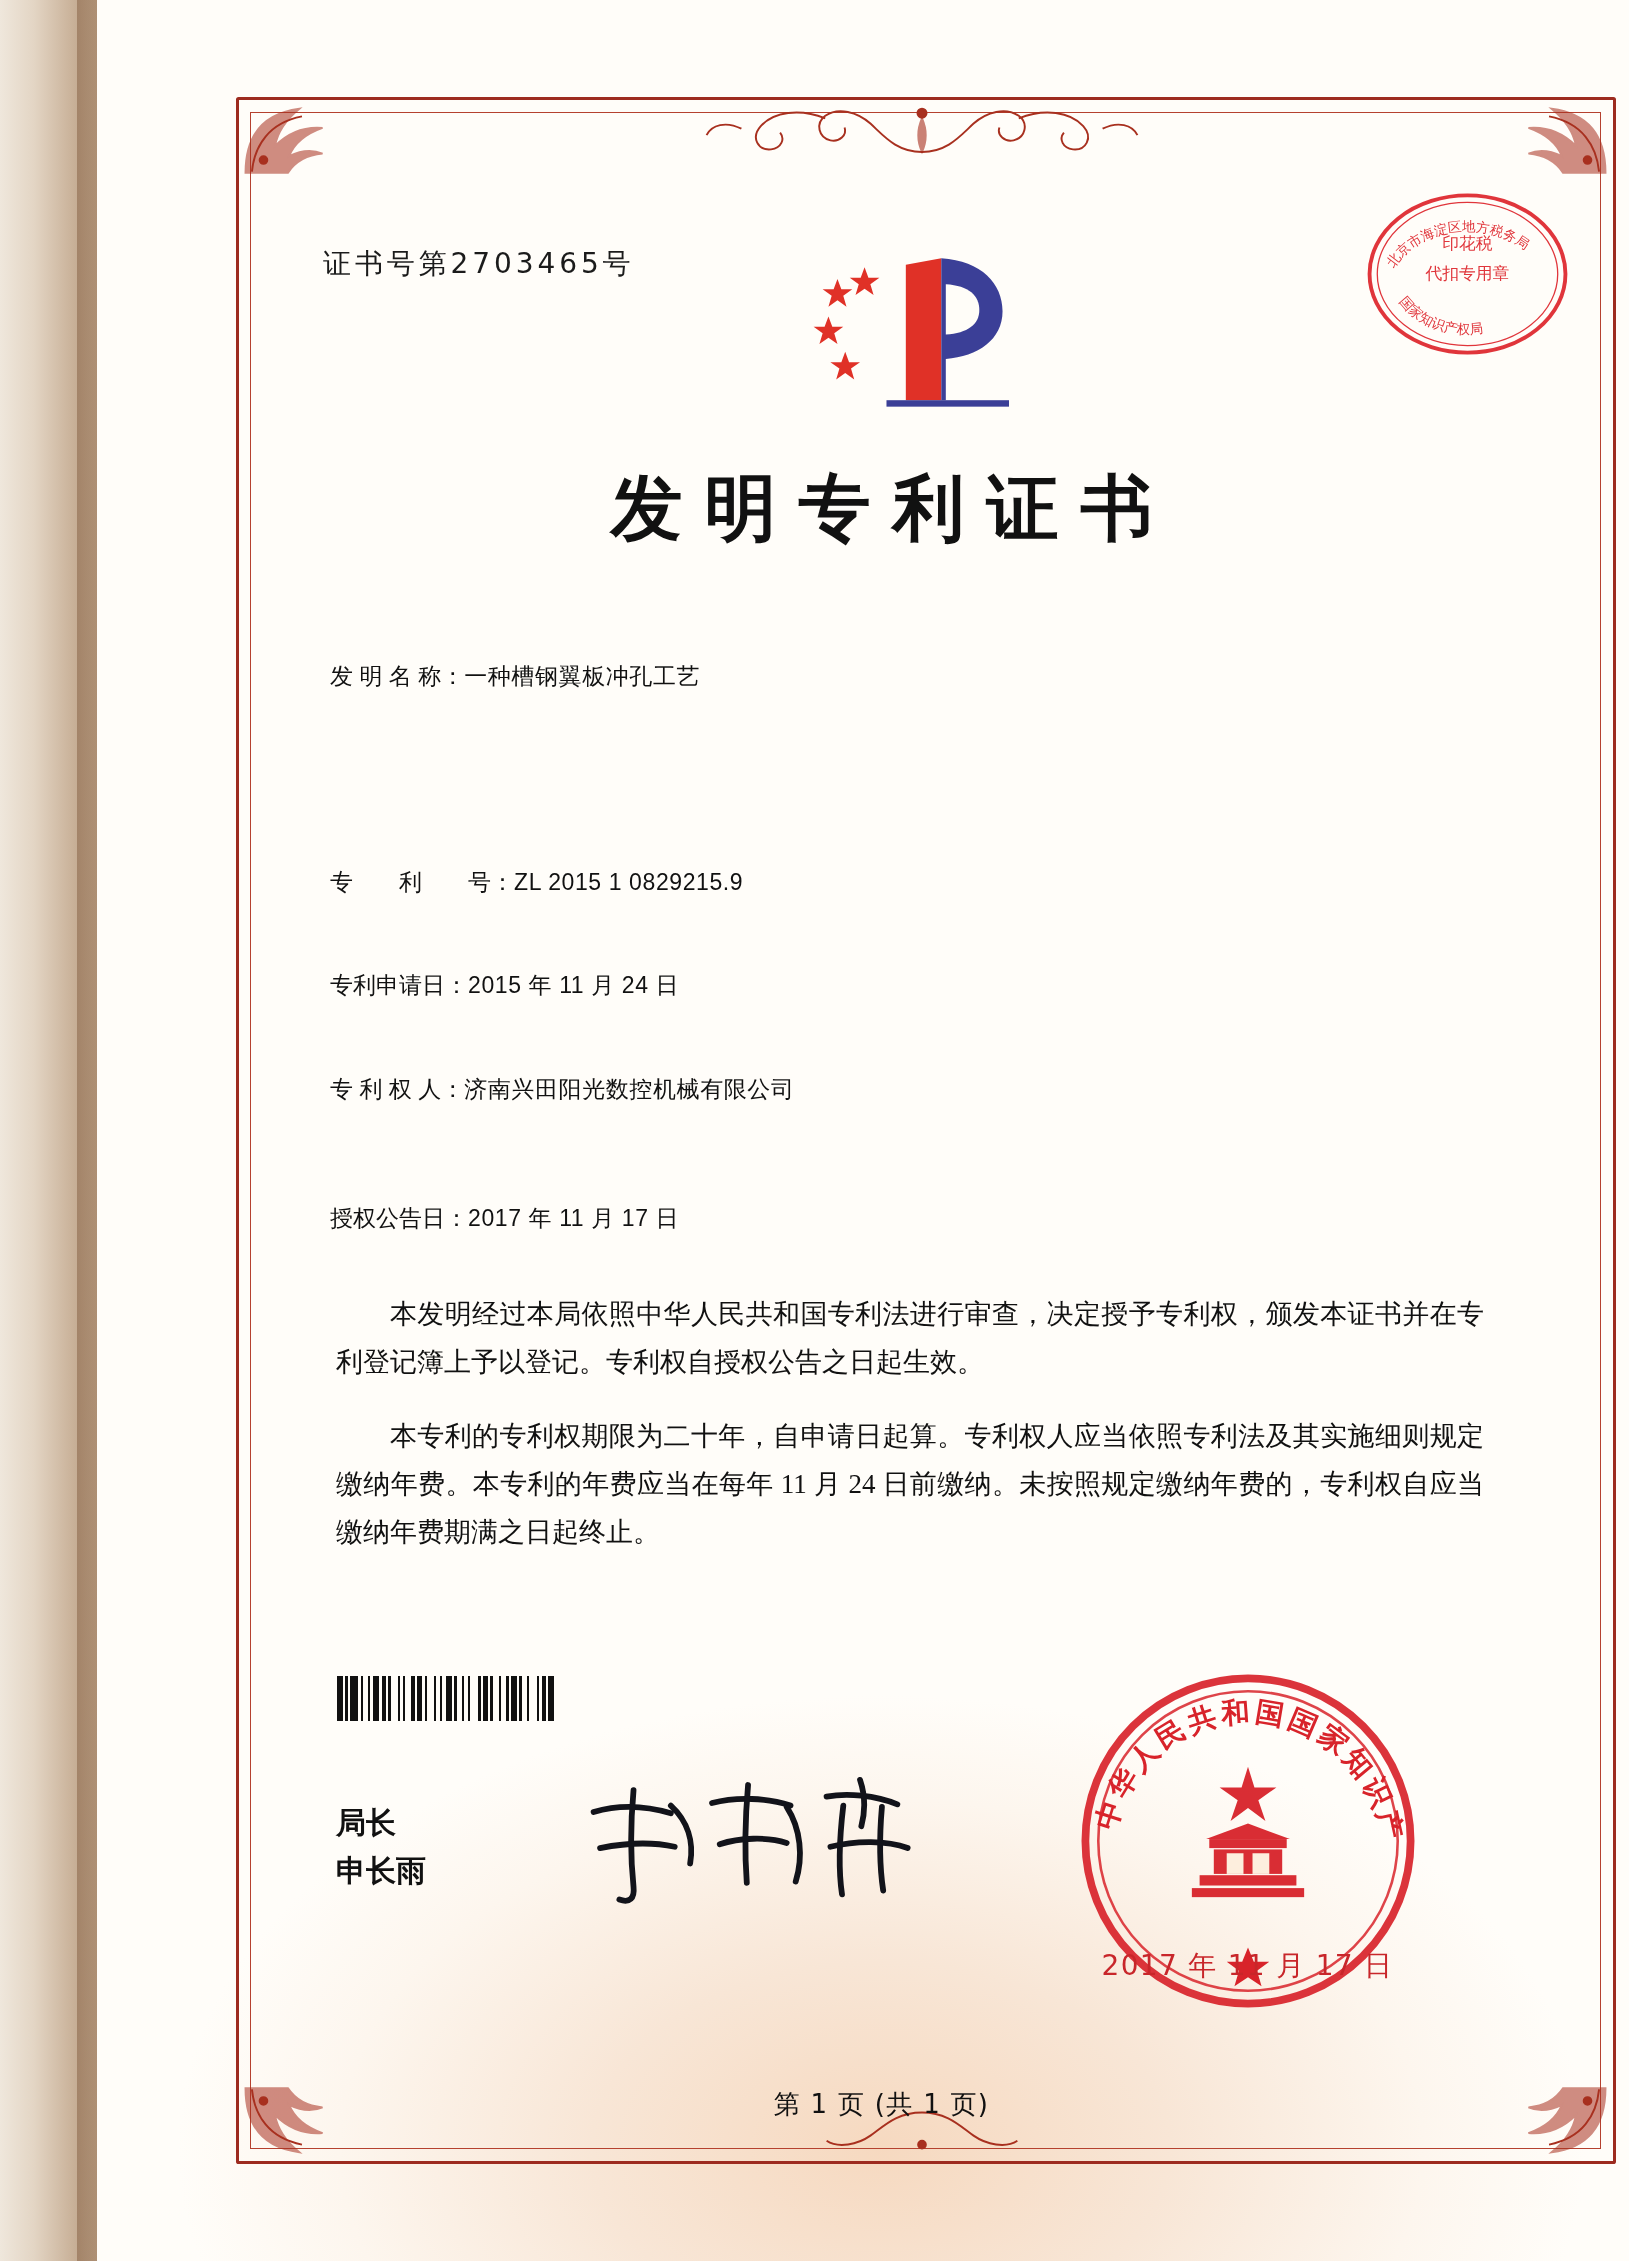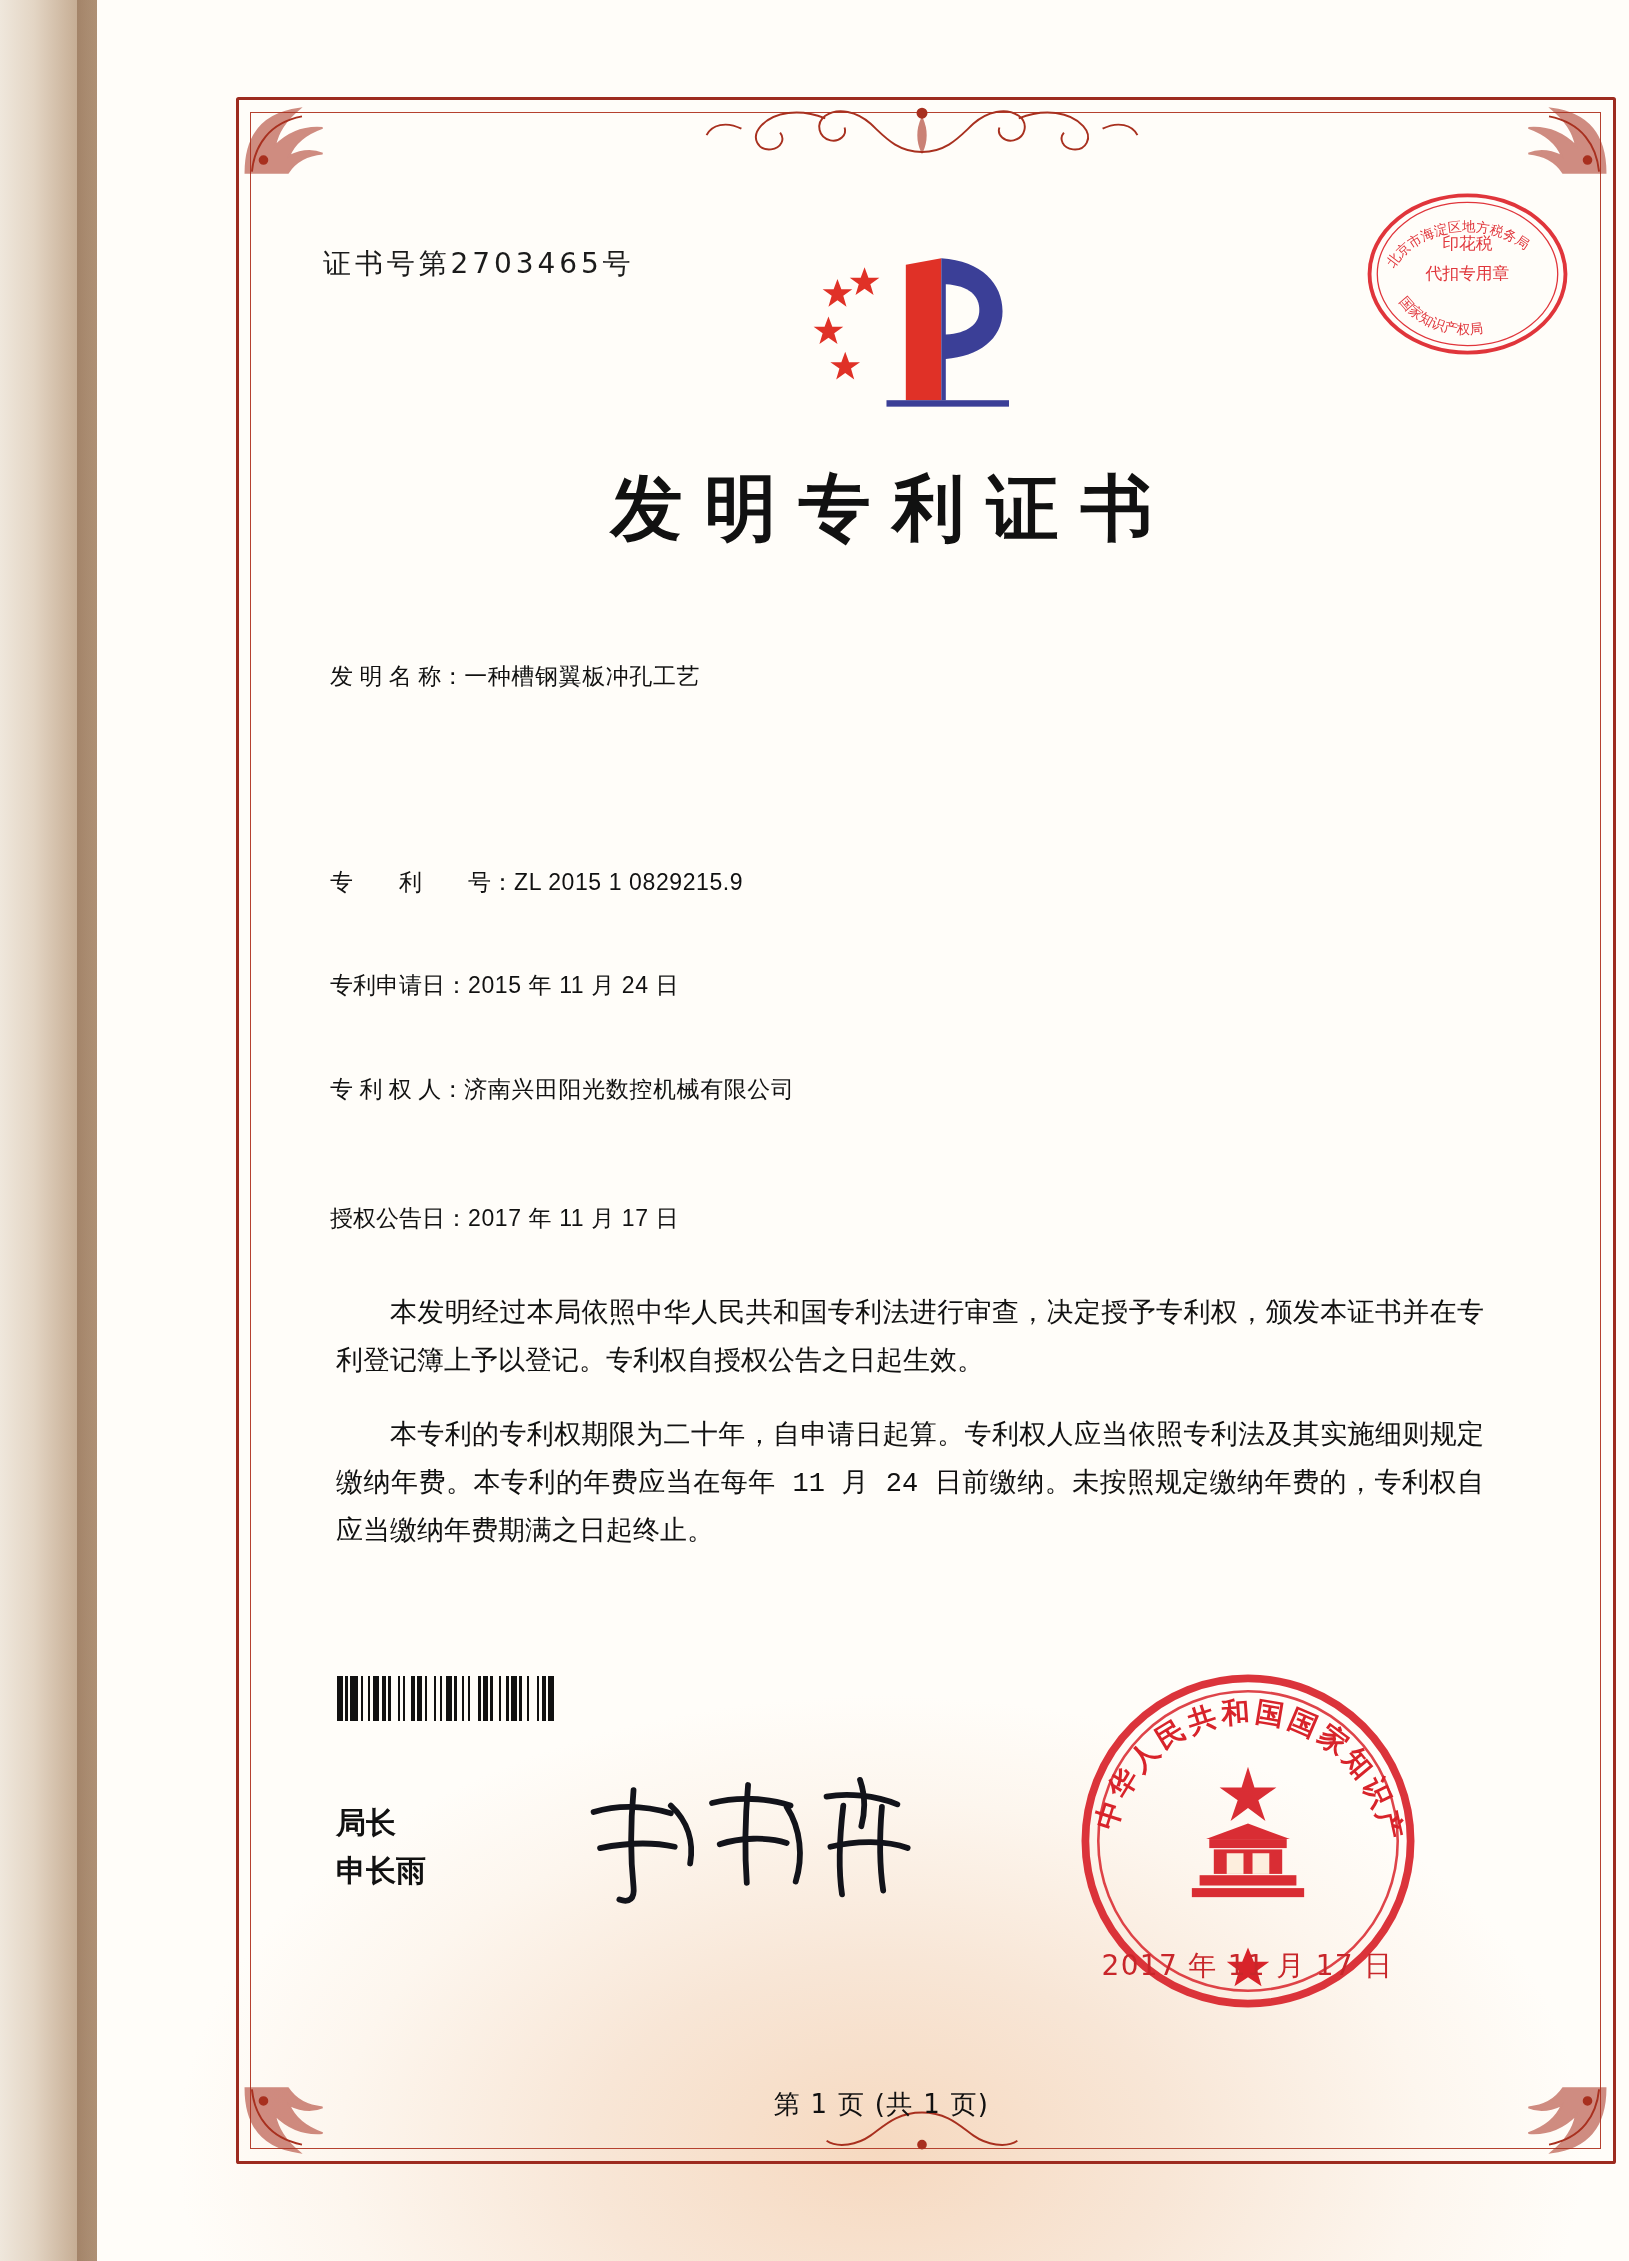--- a/index.html
+++ b/index.html
@@ -89,21 +89,21 @@
   #f1{top:661px;}
   #f2{top:764px;}
   #f3{top:867px;}
   #f4{top:970px;text-align:right;}
   #f5{top:1074px;}
   #f6{top:1177px;margin-top:26px;}
 
   .para{
     position:absolute;left:239px;width:1148px;
     font-size:27px;line-height:48px;color:#111;
-    font-family:Liberation Mono, monospace;
+    font-family:Liberation Serif, serif;
     text-align:justify;
     text-indent:54px;
   }
   #p1{top:1290px;}
   #p2{top:1388px;margin-top:24px;}
   #p3{top:1535px;}
 
   
   #barcode{
     position:absolute;left:240px;top:1676px;width:400px;height:45px;

